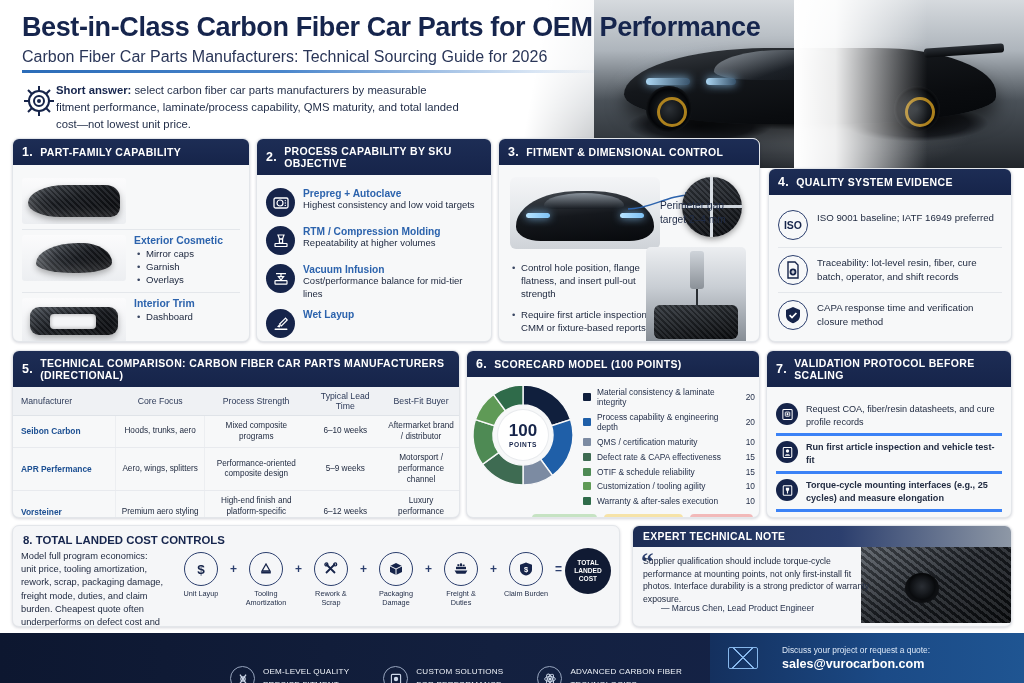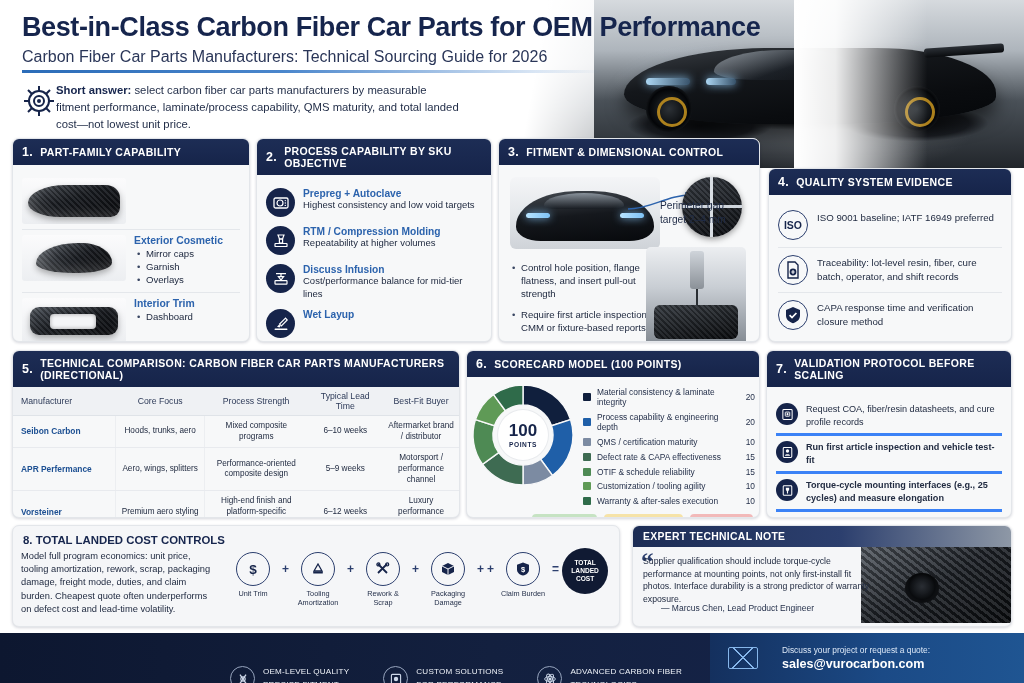--- a/index.html
+++ b/index.html
@@ -412,21 +412,21 @@
       </div>
       <div class="proc">
         <div class="pic">
           <svg width="18" height="18" viewBox="0 0 18 18">
               <path d="M4 3.6 h10 M9 3.6 v3" stroke="#fff" stroke-width="1.3" fill="none"></path>
               <path d="M6.4 6.6 h5.2 l-2.6 3.4 z" fill="none" stroke="#fff" stroke-width="1.2"></path>
               <rect x="3" y="10.6" width="12" height="3.6" rx="0.6" fill="none" stroke="#fff" stroke-width="1.2"></rect>
             </svg>
         </div>
         <div>
-          <div class="proc-h">Discuss Infusion</div>
+          <div class="proc-h">Vacuum Infusion</div>
           <div class="proc-p">Cost/performance balance for mid-tier lines</div>
         </div>
       </div>
       <div class="proc">
         <div class="pic">
           <svg width="18" height="18" viewBox="0 0 18 18">
               <path d="M13.5 3.2 L7.6 9.1 l1.8 1.8 L15.2 5 z" fill="none" stroke="#fff" stroke-width="1.2"></path>
               <path d="M7.2 9.5 l-2.2 2.3 2.6 0.6 0.9 -1.5 z" fill="#fff"></path>
               <rect x="2.6" y="13.4" width="12.8" height="1.6" rx="0.5" fill="#fff"></rect>
             </svg>
@@ -691,21 +691,21 @@
     </div>
     <div class="p8-body">
       <div class="p8-left">Model full program economics: unit price, tooling amortization, rework, scrap, packaging damage, freight mode, duties, and claim burden. Cheapest quote often underperforms on defect cost and lead-time volatility.</div>
       <div class="chain">
         <div class="cnode">
           <div class="cring">
               <svg width="18" height="18" viewBox="0 0 18 18">
                 <text x="9" y="13.6" font-size="13.6" font-family="Liberation Sans, sans-serif" font-weight="700" fill="#16244a" text-anchor="middle">$</text>
               </svg>
             </div>
-          <div class="clab">Unit Trim</div>
+          <div class="clab">Unit Layup</div>
         </div>
         <div class="plus">+</div>
         <div class="cnode">
           <div class="cring">
               <svg width="18" height="18" viewBox="0 0 18 18">
                 <path d="M9 4 L13 11 H5 Z" fill="none" stroke="#16244a" stroke-width="1.3"></path>
                 <rect x="4.2" y="11.4" width="9.6" height="2.2" rx=".5" fill="#16244a"></rect>
               </svg>
             </div>
           <div class="clab">Tooling Amortization</div>
@@ -725,20 +725,32 @@
         <div class="cnode">
           <div class="cring">
               <svg width="18" height="18" viewBox="0 0 18 18">
                 <path d="M9 3 L15 6 v6 L9 15 L3 12 V6 Z" fill="#16244a"></path>
                 <path d="M3 6 L9 9 L15 6 M9 9 v6" stroke="#f5f6f8" stroke-width="1" fill="none"></path>
               </svg>
             </div>
           <div class="clab">Packaging Damage</div>
         </div>
         <div class="plus">+</div>
+        <div class="cnode">
+          <div class="cring">
+              <svg width="18" height="18" viewBox="0 0 18 18">
+                <rect x="5.4" y="4.2" width="2" height="2" fill="#16244a"></rect>
+                <rect x="8" y="3.4" width="2" height="2.8" fill="#16244a"></rect>
+                <rect x="10.6" y="4.6" width="2" height="1.6" fill="#16244a"></rect>
+                <rect x="4" y="6.8" width="10" height="2.4" fill="#16244a"></rect>
+                <path d="M2.6 10.4 h12.8 l-2 3.4 H4.6 Z" fill="#16244a"></path>
+              </svg>
+            </div>
+          <div class="clab">Freight &amp; Duties</div>
+        </div>
         <div class="plus">+</div>
         <div class="cnode">
           <div class="cring">
               <svg width="18" height="18" viewBox="0 0 18 18">
                 <path d="M9 2.4 L15 4.8 v4.6 C15 12.6 12.4 14.6 9 15.6 C5.6 14.6 3 12.6 3 9.4 V4.8 z" fill="#16244a"></path>
                 <text x="9" y="11.6" font-size="7.6" font-family="Liberation Sans, sans-serif" font-weight="700" fill="#fff" text-anchor="middle">$</text>
               </svg>
             </div>
           <div class="clab">Claim Burden</div>
         </div>

